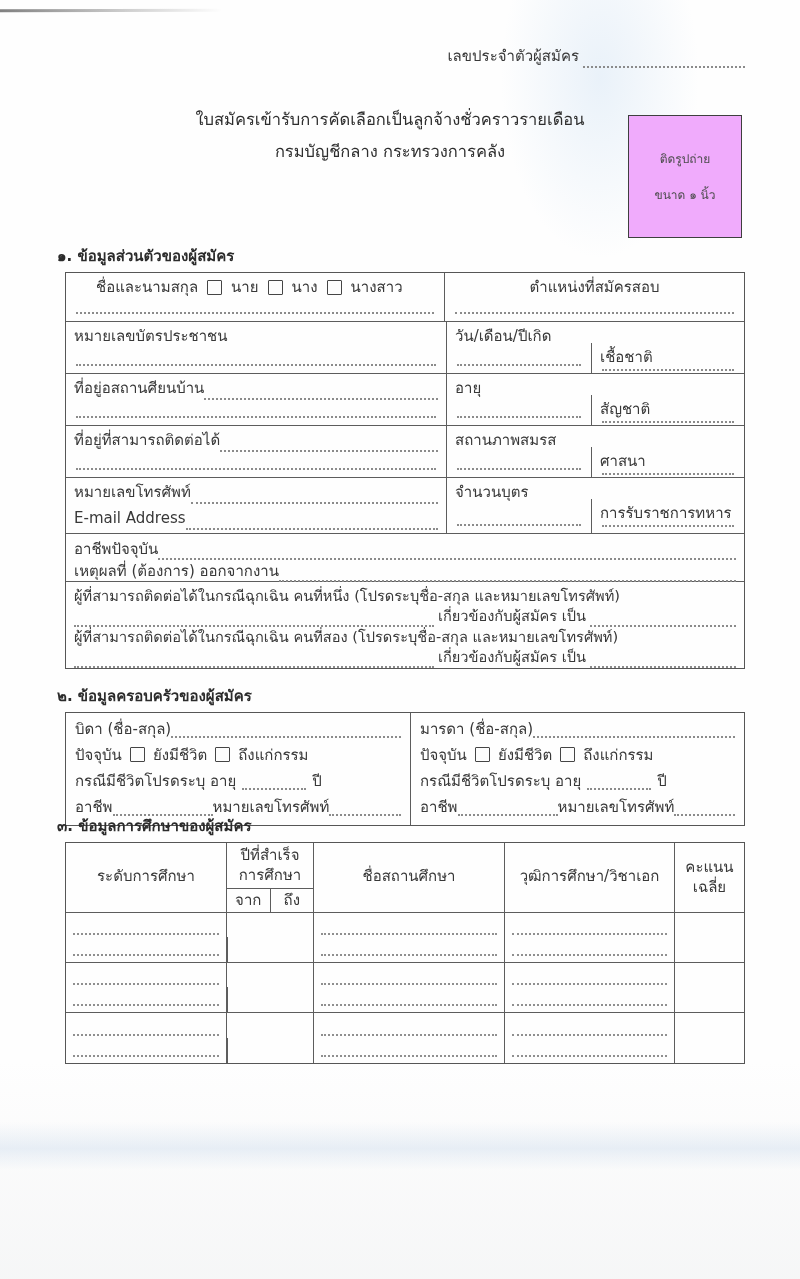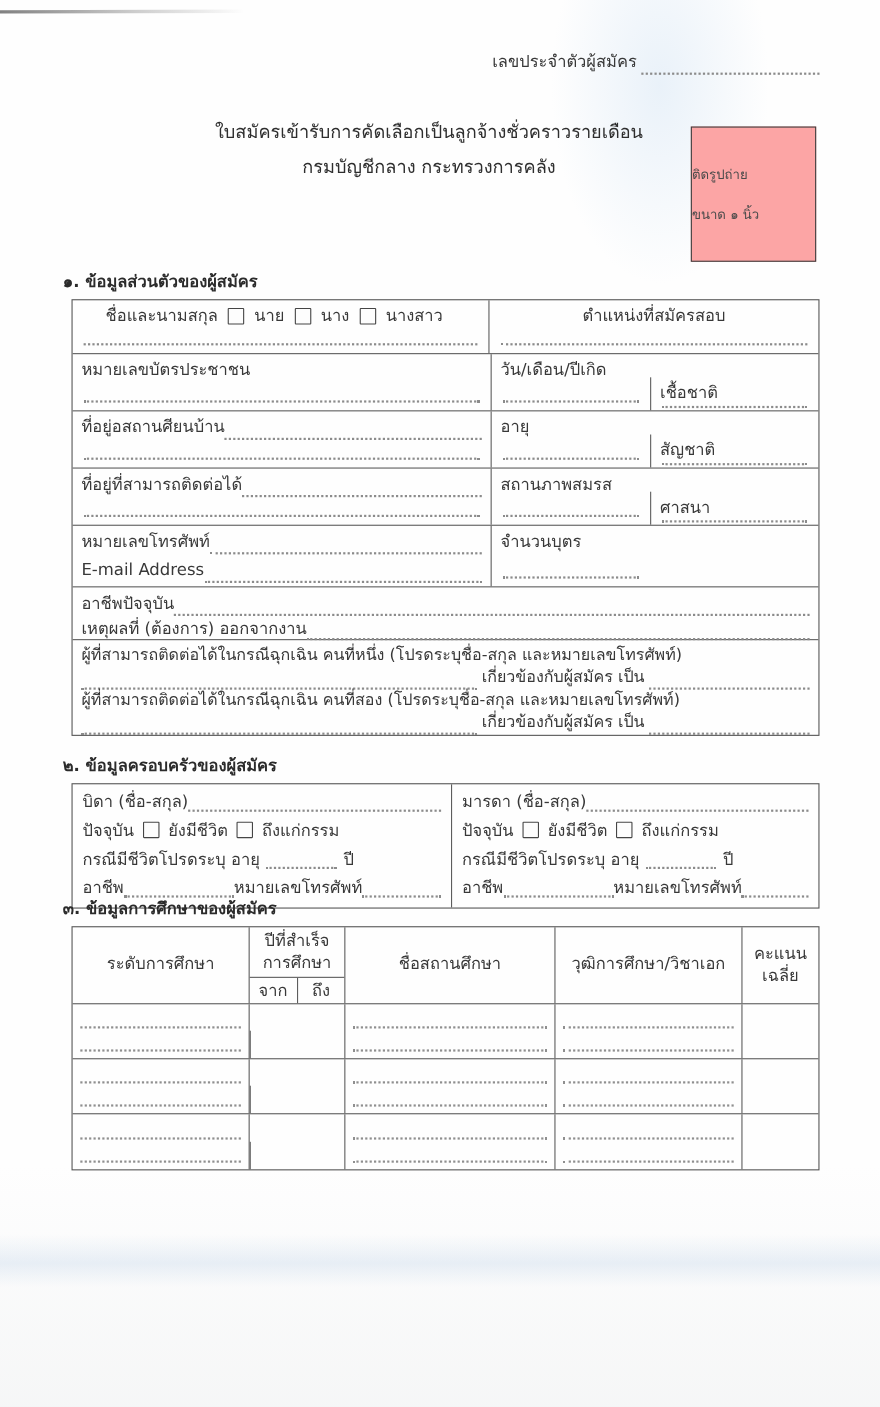--- a/index.html
+++ b/index.html
@@ -38,22 +38,22 @@
     background:#fdfdfd; vertical-align:-2px; border-radius:1px;
   }
   
   .applicant-row { position:absolute; top:46px; left:65px; width:680px; display:flex; justify-content:flex-end; align-items:flex-end; }
   .applicant-row .lbl { margin-right:4px; }
   .applicant-row .dots { width:162px; }
   .title-block { position:absolute; top:104px; left:50px; width:680px; text-align:center; }
   .title-block div { font-size:16.5px; color:#2e2e2e; line-height:32px; }
   .photo-box {
     position:absolute; top:115px; left:628px; width:114px; height:123px;
-    border:1.4px solid #3f3f3f; background:#fca5a5;
-    display:flex; flex-direction:column; justify-content:center; gap:17px;
+    border:1.4px solid #3f3f3f; background:#f0abfc;
+    display:flex; flex-direction:column; align-items:center; justify-content:center; gap:17px;
   }
   .photo-box div { font-size:12px; color:#4a4a4a; }
   
   .section { position:absolute; left:57px; width:690px; }
   #section1 { top:246px; }
   #section2 { top:686px; }
   #section3 { top:816px; }
   .sec-heading { font-size:15px; font-weight:bold; color:#2b2b2b; margin-bottom:4px; }
   .formtable { margin-left:8px; width:680px; border:1.3px solid #565656; background:rgba(255,255,255,.4); }
   .trow { display:flex; border-bottom:1.1px solid #5d5d5d; }
@@ -203,20 +203,24 @@
           </div>
           <div class="flexline lbl">
             <span>E-mail Address</span>
             <span class="dots grow"></span>
           </div>
         </div>
         <div class="cell w-2">
           <div class="lbl">จำนวนบุตร</div>
           <div class="bottomline"></div>
         </div>
+        <div class="cell w-3">
+          <div class="lbl">การรับราชการทหาร</div>
+          <div class="bottomline"></div>
+        </div>
       </div>
 
       <div class="trow h-r6">
         <div class="cell fullcell">
           <div class="flexline lbl line">
             <span>อาชีพปัจจุบัน</span>
             <span class="dots grow"></span>
           </div>
           <div class="flexline lbl line">
             <span>เหตุผลที่ (ต้องการ) ออกจากงาน</span>

